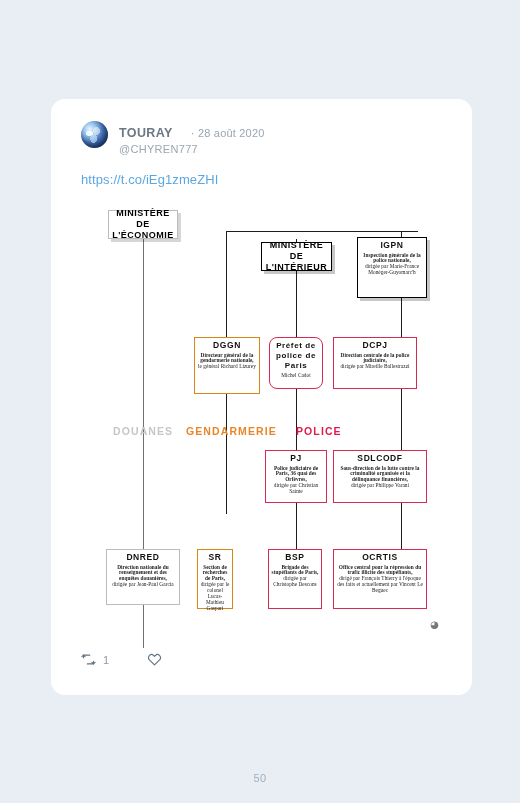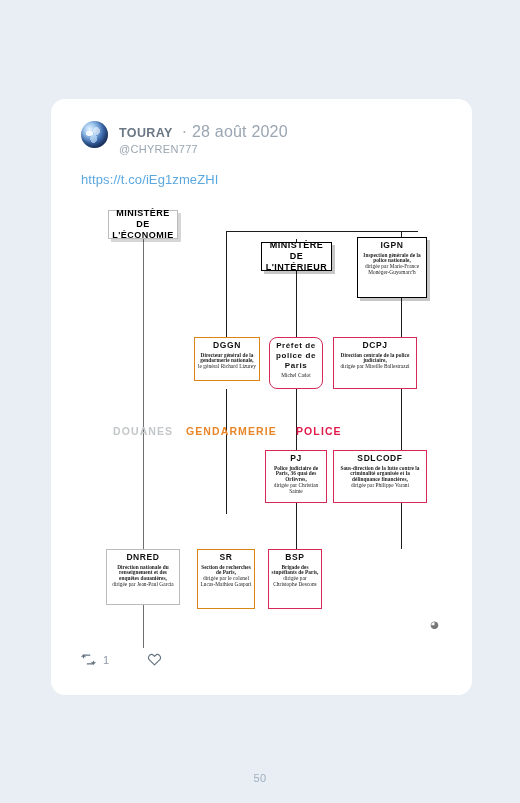--- a/index.html
+++ b/index.html
@@ -55,24 +55,24 @@
   .name-block { margin-left: 11px; line-height: 1.22; padding-top: 1px; }
 
   .display-name {
     font-size: 12.5px;
     font-weight: bold;
     color: #6b7785;
     letter-spacing: .4px;
     display: inline;
   }
   .meta-date {
-    font-size: 16px;
+    font-size: 11px;
     color: #9aa6b2;
     display: inline;
-    margin-left: 9px;
+    margin-left: 18px;
     letter-spacing: .2px;
   }
   .handle {
     font-size: 11px;
     color: #9aa6b2;
     letter-spacing: .3px;
     display: block;
     margin-top: 1px;
   }
 
@@ -227,21 +227,21 @@
     <div class="node ministry b-grey shadow-grey" style="left:27px; top:7px; width:70px; height:29px;">MINISTÈRE DE L'ÉCONOMIE</div>
 
     <div class="node ministry b-black shadow" style="left:180px; top:7px; width:71px; height:29px;margin-top:32px;">MINISTÈRE DE L'INTÉRIEUR</div>
 
     <div class="node b-black shadow" style="left:276px; top:34px; width:70px; height:61px;">
       <span class="code">IGPN</span>
       <span class="desc" style="font-weight:bold">Inspection générale de la police nationale,</span>
       <span class="desc">dirigée par Marie-France Monéger-Guyomarc'h</span>
     </div>
 
-    <div class="node b-orange" style="left:113px; top:134px; width:66px; height:44px;">
+    <div class="node b-orange" style="left:113px; top:134px; width:66px; height:57px;">
       <span class="code">DGGN</span>
       <span class="desc" style="font-weight:bold">Directeur général de la gendarmerie nationale,</span>
       <span class="desc">le général Richard Lizurey</span>
     </div>
 
     <div class="node b-pink" style="left:188px; top:134px; width:54px; height:52px;border-radius:8px;">
       <span class="code" style="font-size:8px; line-height:1.25">Préfet de police de Paris</span>
       <span class="desc">Michel Cadot</span>
     </div>
 
@@ -266,32 +266,37 @@
       <span class="desc" style="font-weight:bold">Sous-direction de la lutte contre la criminalité organisée et la délinquance financières,</span>
       <span class="desc">dirigée par Philippe Varani</span>
     </div>
 
     <div class="node b-grey" style="left:25px; top:346px; width:74px; height:56px;">
       <span class="code">DNRED</span>
       <span class="desc" style="font-weight:bold">Direction nationale du renseignement et des enquêtes douanières,</span>
       <span class="desc">dirigée par Jean-Paul Garcia</span>
     </div>
 
-    <div class="node b-orange" style="left:116px; top:346px; width:58px; height:60px;">
+    <div class="node b-orange" style="left:116px; top:346px; width:36px; height:60px;">
       <span class="code">SR</span>
       <span class="desc" style="font-weight:bold">Section de recherches de Paris,</span>
       <span class="desc">dirigée par le colonel Lucas-Mathieu Gaspari</span>
     </div>
 
     <div class="node b-pink" style="left:187px; top:346px; width:54px; height:60px;">
       <span class="code">BSP</span>
       <span class="desc" style="font-weight:bold">Brigade des stupéfiants de Paris,</span>
       <span class="desc">dirigée par Christophe Descons</span>
     </div>
 
+    <div class="node b-pink" style="left:252px; top:346px; width:94px; height:60px;">
+      <span class="code">OCRTIS</span>
+      <span class="desc" style="font-weight:bold">Office central pour la répression du trafic illicite des stupéfiants,</span>
+      <span class="desc">dirigé par François Thierry à l'époque des faits et actuellement par Vincent Le Beguec</span>
+    </div>
 
     <div class="watermark">◕</div>
   </div>
 
   <div class="actions">
     <div class="action">
       <span>
         <svg width="15" height="15" viewBox="0 0 24 24" fill="none" stroke="#647382" stroke-width="1.9" stroke-linecap="round" stroke-linejoin="round">
           <path d="M4 9V5h10"></path>
             <path d="M1.5 7.5 4 5l2.5 2.5"></path>

